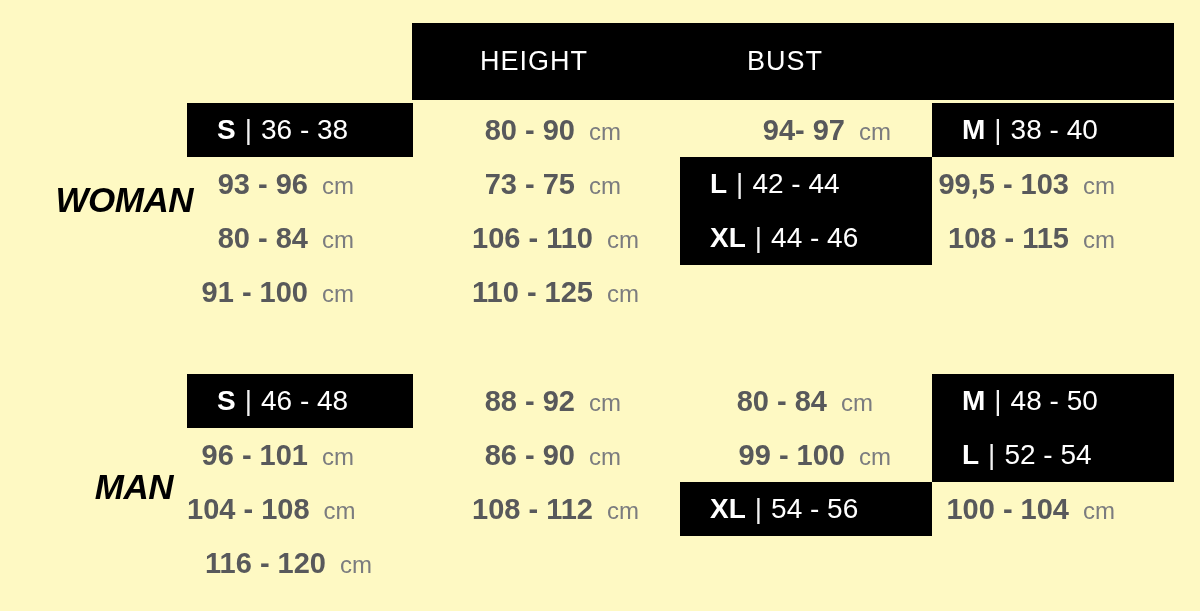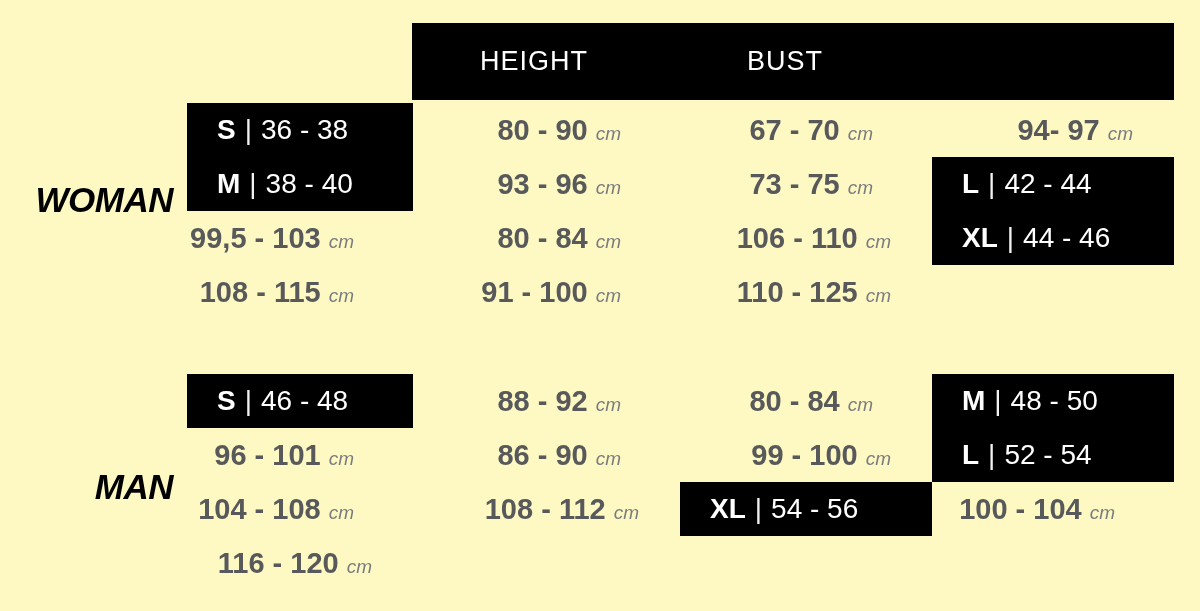--- a/index.html
+++ b/index.html
@@ -68,36 +68,36 @@
     line-height: 54px;
     text-align: right;
     box-sizing: border-box;
     white-space: nowrap;
   }
   .col-h { padding-right: 59px; }
   .col-b { padding-right: 59px; }
   .col-w { padding-right: 41px; }
 
   .val-num  { color: #58595b; font-weight: 700; font-size: 29px; }
-  .val-unit { color: #7b7c7f; font-weight: 400; font-size: 19px; margin-left: 8px; font-style: italic; }
+  .val-unit { color: #7b7c7f; font-weight: 400; font-size: 24px; margin-left: 14px; }
 
   
   .group-label {
     position: absolute;
     left: 0;
     width: 173px;
     text-align: right;
     color: #000000;
     font-size: 35px;
     line-height: 36px;
     font-weight: 900;
     font-style: italic;
     letter-spacing: -0.5px;
   }
-  .label-woman { top: 182px; }
+  .label-woman { top: 182px; padding-left: 20px; }
   .label-man   { top: 457px; margin-top: 12px; }
 </style>
 </head>
 <body>
 
 <div class="sheet">
 
   <div class="header-bar">
     <div class="header-cell hdr-height">HEIGHT</div>
     <div class="header-cell hdr-bust">BUST</div>
@@ -108,21 +108,20 @@
   <div class="group-label label-man">MAN</div>
 
   <div class="group group-woman">
 
     <div class="size-cell">
       <span class="size-letter">S</span>
       <span class="size-sep">|</span>
       <span class="size-range">36 - 38</span>
     </div>
     <div class="val-cell col-h"><span class="val-num">80 - 90</span><span class="val-unit">cm</span></div>
-    <div class="val-cell col-b"><span class="val-num">67 - 70</span><span class="val-unit">cm</span></div>
     <div class="val-cell col-w"><span class="val-num">94- 97</span><span class="val-unit">cm</span></div>
 
     <div class="size-cell">
       <span class="size-letter">M</span>
       <span class="size-sep">|</span>
       <span class="size-range">38 - 40</span>
     </div>
     <div class="val-cell col-h"><span class="val-num">93 - 96</span><span class="val-unit">cm</span></div>
     <div class="val-cell col-b"><span class="val-num">73 - 75</span><span class="val-unit">cm</span></div>
 

